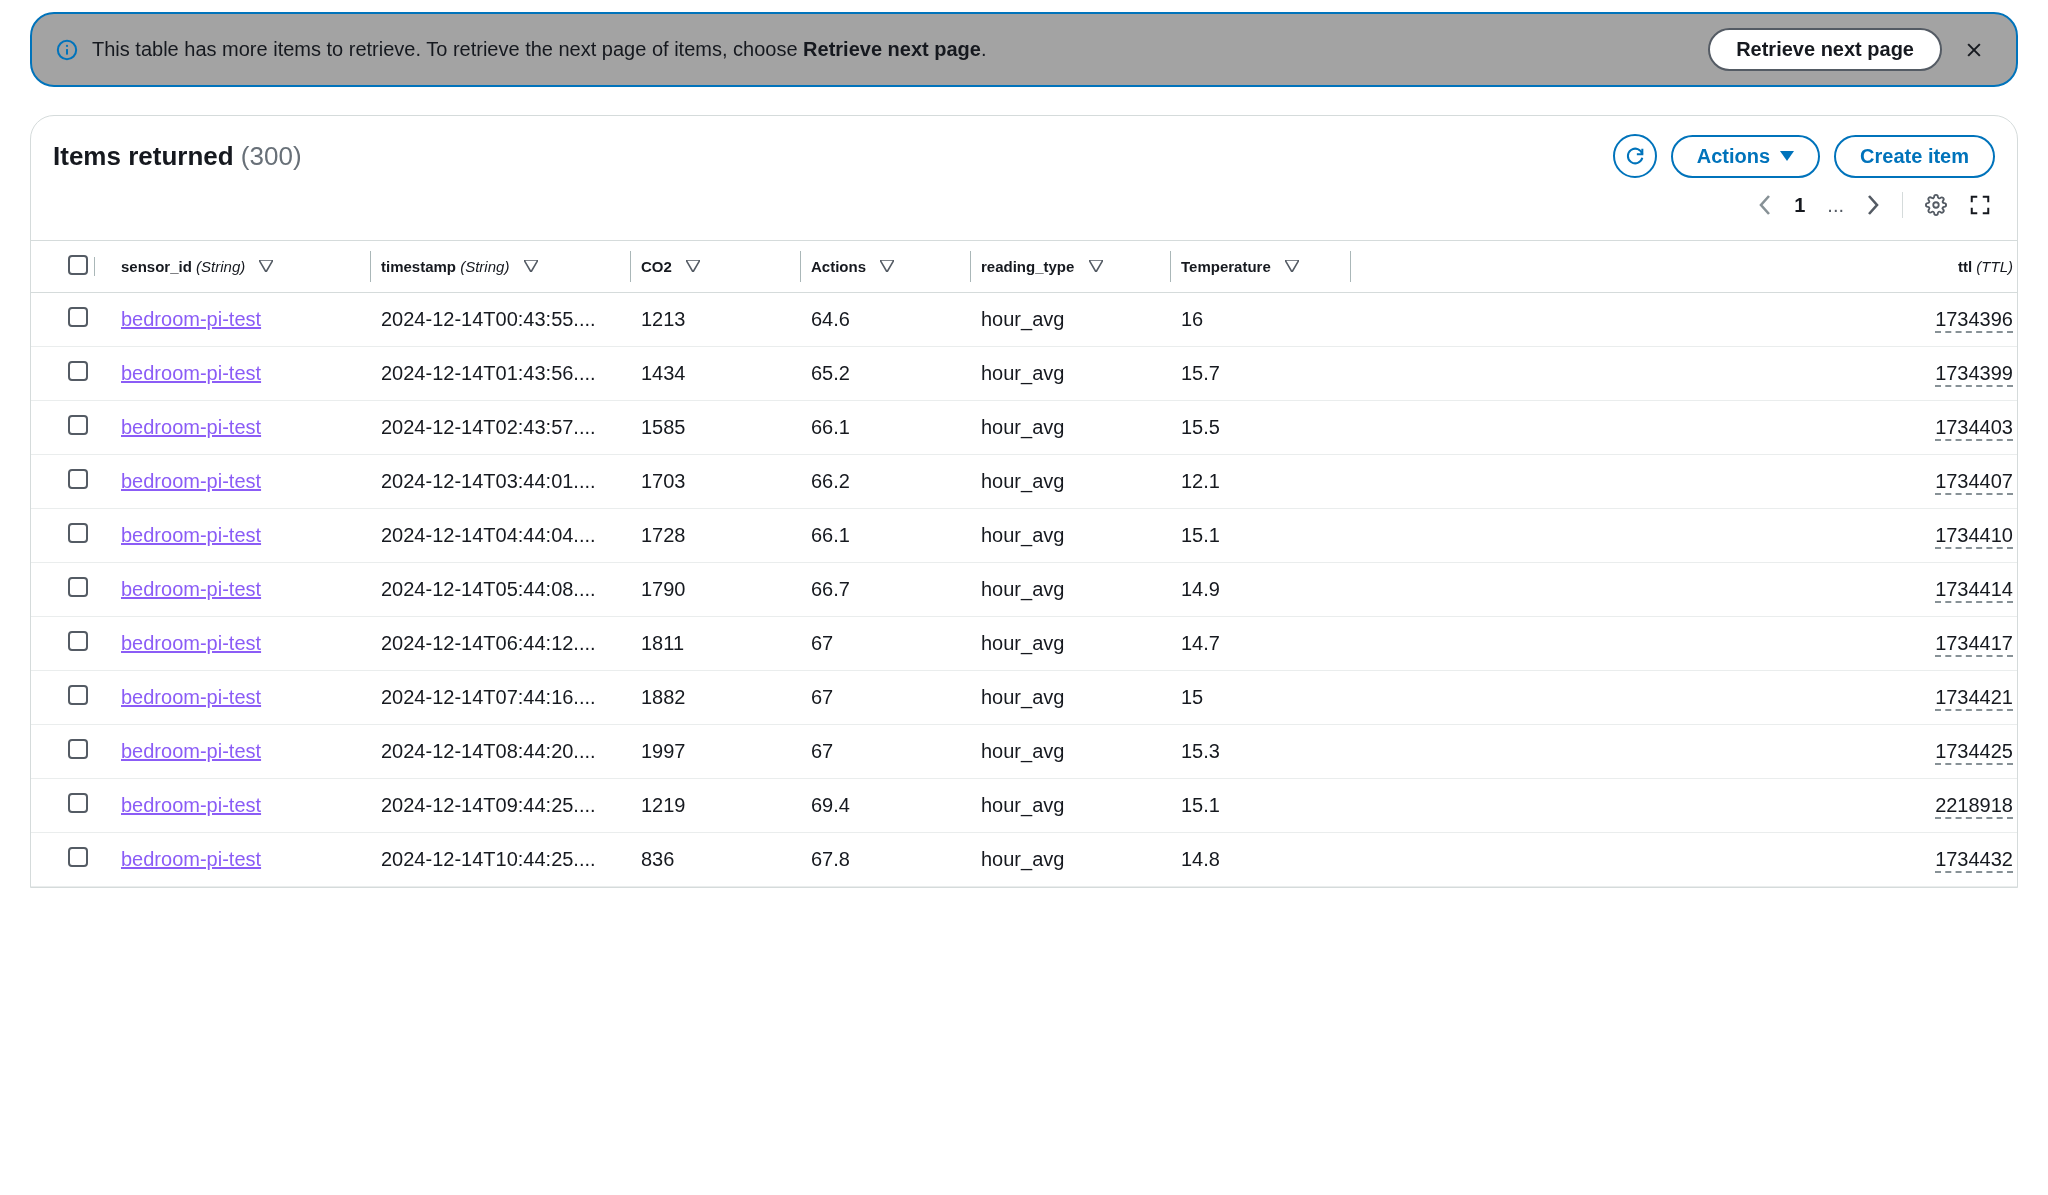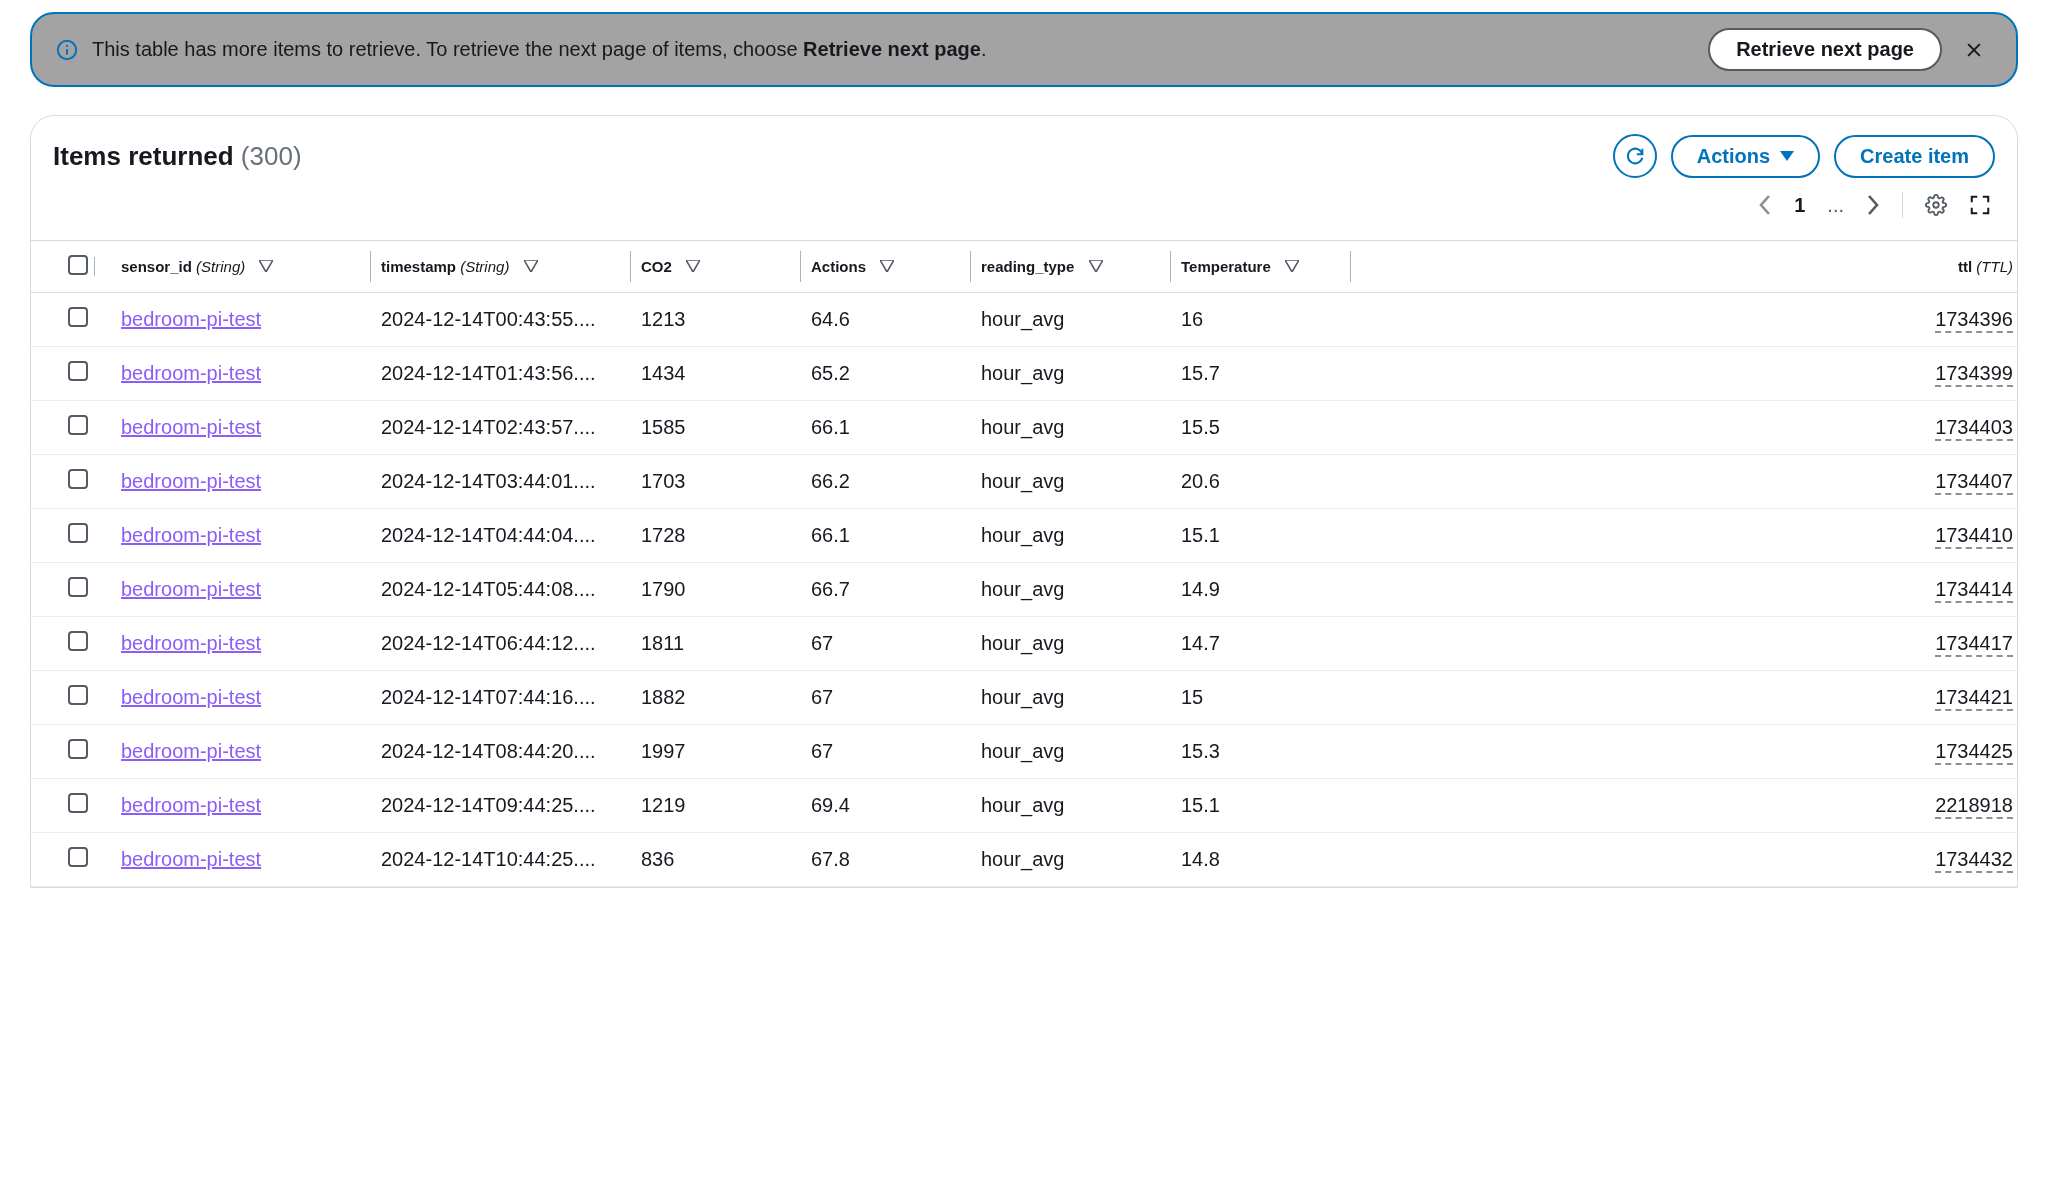--- a/index.html
+++ b/index.html
@@ -301,21 +301,21 @@
           <td>15.5</td>
           <td class="col-ttl"><span class="ttl-val">1734403</span></td>
         </tr>
         <tr>
           <td class="col-chk"><span class="chk"></span></td>
           <td><a class="link">bedroom-pi-test</a></td>
           <td>2024-12-14T03:44:01....</td>
           <td>1703</td>
           <td>66.2</td>
           <td>hour_avg</td>
-          <td>20.6</td>
+          <td>12.1</td>
           <td class="col-ttl"><span class="ttl-val">1734407</span></td>
         </tr>
         <tr>
           <td class="col-chk"><span class="chk"></span></td>
           <td><a class="link">bedroom-pi-test</a></td>
           <td>2024-12-14T04:44:04....</td>
           <td>1728</td>
           <td>66.1</td>
           <td>hour_avg</td>
           <td>15.1</td>

